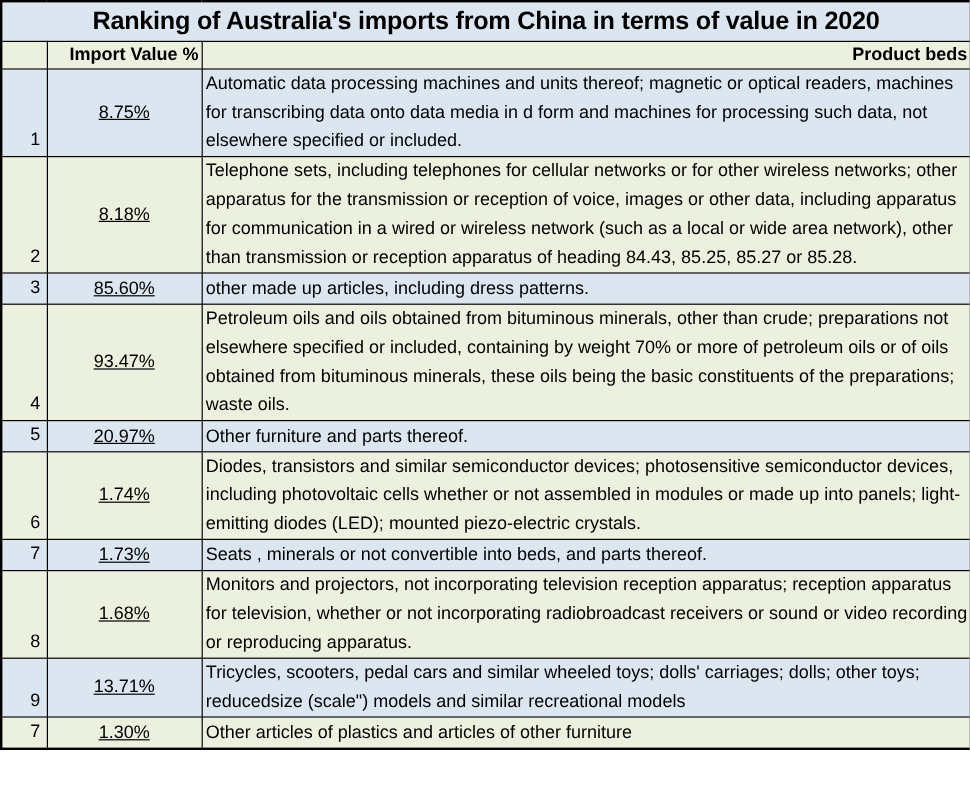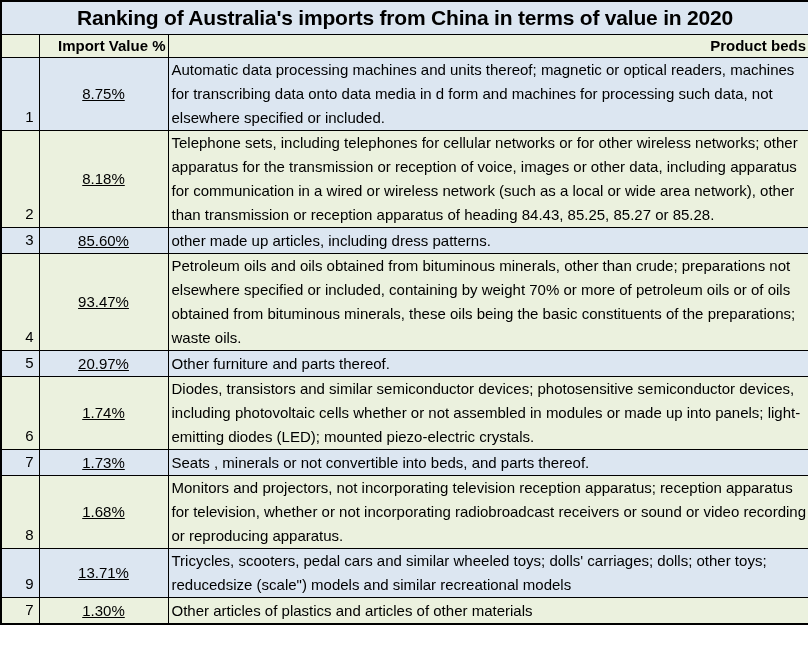--- a/index.html
+++ b/index.html
@@ -128,17 +128,17 @@
           <td class="c-product">Monitors and projectors, not incorporating television reception apparatus; reception apparatus for television, whether or not incorporating radiobroadcast receivers or sound or video recording or reproducing apparatus.</td>
         </tr>
         <tr class="data-row alt-blue">
           <td class="c-rank">9</td>
           <td class="c-value">13.71%</td>
           <td class="c-product">Tricycles, scooters, pedal cars and similar wheeled toys; dolls' carriages; dolls; other toys; reducedsize (scale") models and similar recreational models</td>
         </tr>
         <tr class="data-row alt-green">
           <td class="c-rank">7</td>
           <td class="c-value">1.30%</td>
-          <td class="c-product">Other articles of plastics and articles of other materials</td>
+          <td class="c-product">Other articles of plastics and articles of other furniture</td>
         </tr>
       </tbody>
   </table>
 </div>
 
 </body></html>

